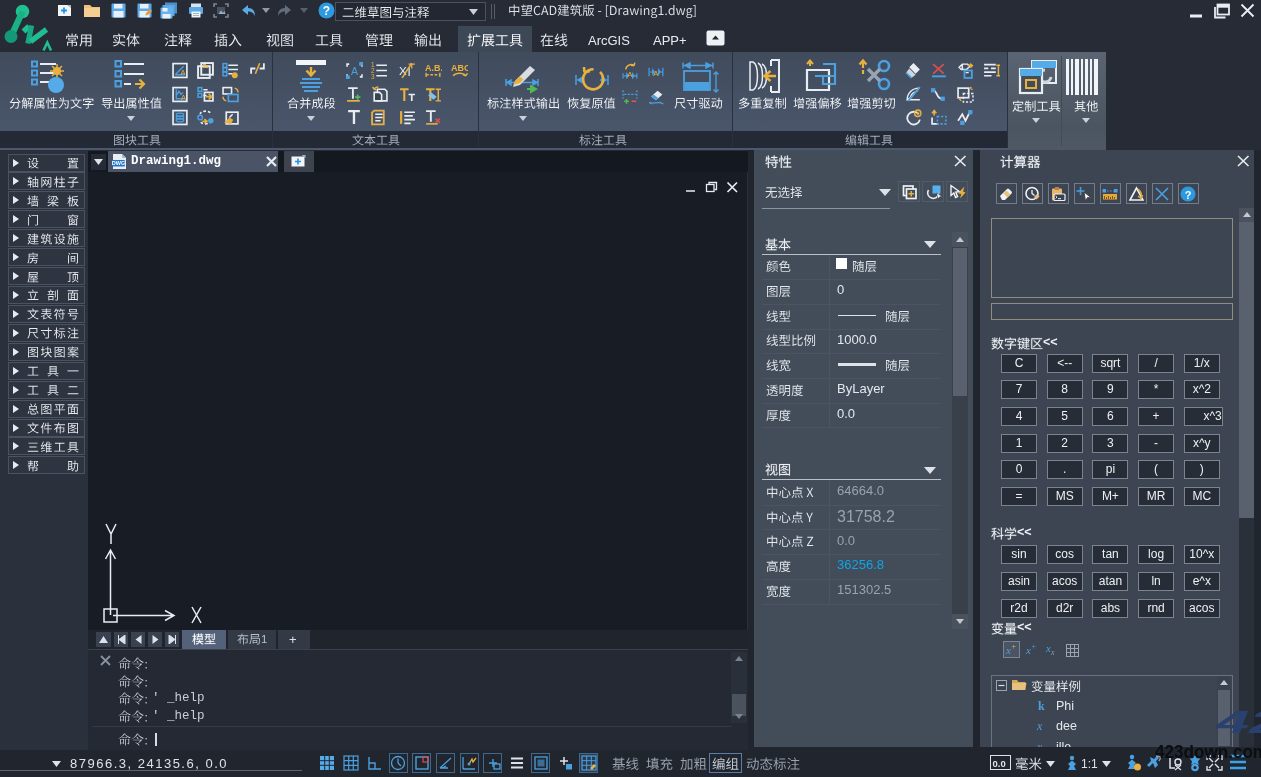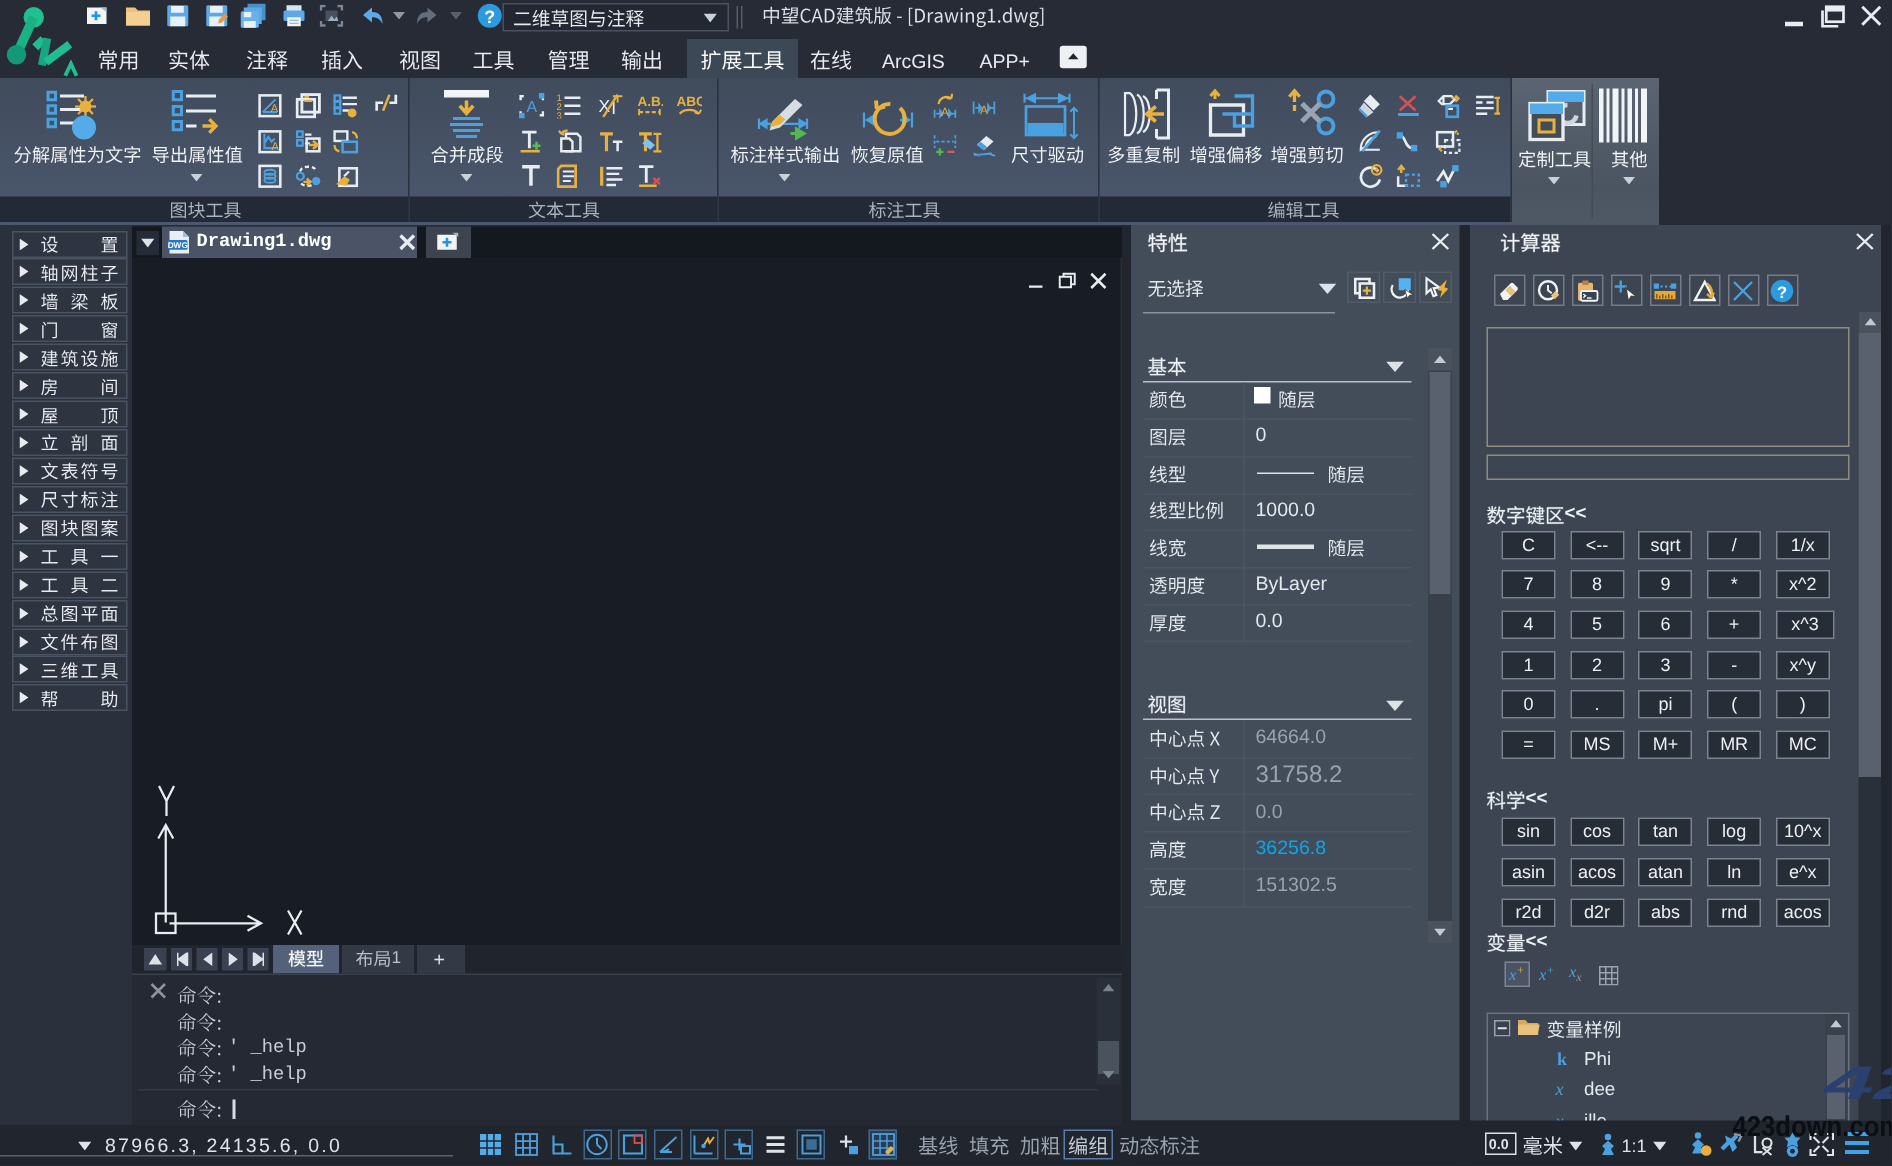--- a/index.html
+++ b/index.html
@@ -1404,21 +1404,21 @@
 <div class="abs" style="left:1183.8px;top:353.5px;width:36px;height:19px;background:#272d37;border:1px solid #7b8490;color:#eef1f4;font-size:12px;text-align:center;line-height:17px">1/x</div>
 <div class="abs" style="left:1001px;top:380.2px;width:36px;height:19px;background:#272d37;border:1px solid #7b8490;color:#eef1f4;font-size:12px;text-align:center;line-height:17px">7</div>
 <div class="abs" style="left:1046.7px;top:380.2px;width:36px;height:19px;background:#272d37;border:1px solid #7b8490;color:#eef1f4;font-size:12px;text-align:center;line-height:17px">8</div>
 <div class="abs" style="left:1092.4px;top:380.2px;width:36px;height:19px;background:#272d37;border:1px solid #7b8490;color:#eef1f4;font-size:12px;text-align:center;line-height:17px">9</div>
 <div class="abs" style="left:1138.1px;top:380.2px;width:36px;height:19px;background:#272d37;border:1px solid #7b8490;color:#eef1f4;font-size:12px;text-align:center;line-height:17px">*</div>
 <div class="abs" style="left:1183.8px;top:380.2px;width:36px;height:19px;background:#272d37;border:1px solid #7b8490;color:#eef1f4;font-size:12px;text-align:center;line-height:17px">x^2</div>
 <div class="abs" style="left:1001px;top:406.9px;width:36px;height:19px;background:#272d37;border:1px solid #7b8490;color:#eef1f4;font-size:12px;text-align:center;line-height:17px">4</div>
 <div class="abs" style="left:1046.7px;top:406.9px;width:36px;height:19px;background:#272d37;border:1px solid #7b8490;color:#eef1f4;font-size:12px;text-align:center;line-height:17px">5</div>
 <div class="abs" style="left:1092.4px;top:406.9px;width:36px;height:19px;background:#272d37;border:1px solid #7b8490;color:#eef1f4;font-size:12px;text-align:center;line-height:17px">6</div>
 <div class="abs" style="left:1138.1px;top:406.9px;width:36px;height:19px;background:#272d37;border:1px solid #7b8490;color:#eef1f4;font-size:12px;text-align:center;line-height:17px">+</div>
-<div class="abs" style="left:1183.8px;top:406.9px;width:39px;height:19px;background:#272d37;border:1px solid #7b8490;color:#eef1f4;font-size:12px;text-align:center;line-height:17px">x^3</div>
+<div class="abs" style="left:1183.8px;top:406.9px;width:39px;height:19px;background:#272d37;border:1px solid #7b8490;color:#eef1f4;font-size:12px;text-align:right;line-height:17px">x^3</div>
 <div class="abs" style="left:1001px;top:433.6px;width:36px;height:19px;background:#272d37;border:1px solid #7b8490;color:#eef1f4;font-size:12px;text-align:center;line-height:17px">1</div>
 <div class="abs" style="left:1046.7px;top:433.6px;width:36px;height:19px;background:#272d37;border:1px solid #7b8490;color:#eef1f4;font-size:12px;text-align:center;line-height:17px">2</div>
 <div class="abs" style="left:1092.4px;top:433.6px;width:36px;height:19px;background:#272d37;border:1px solid #7b8490;color:#eef1f4;font-size:12px;text-align:center;line-height:17px">3</div>
 <div class="abs" style="left:1138.1px;top:433.6px;width:36px;height:19px;background:#272d37;border:1px solid #7b8490;color:#eef1f4;font-size:12px;text-align:center;line-height:17px">-</div>
 <div class="abs" style="left:1183.8px;top:433.6px;width:36px;height:19px;background:#272d37;border:1px solid #7b8490;color:#eef1f4;font-size:12px;text-align:center;line-height:17px">x^y</div>
 <div class="abs" style="left:1001px;top:460.3px;width:36px;height:19px;background:#272d37;border:1px solid #7b8490;color:#eef1f4;font-size:12px;text-align:center;line-height:17px">0</div>
 <div class="abs" style="left:1046.7px;top:460.3px;width:36px;height:19px;background:#272d37;border:1px solid #7b8490;color:#eef1f4;font-size:12px;text-align:center;line-height:17px">.</div>
 <div class="abs" style="left:1092.4px;top:460.3px;width:36px;height:19px;background:#272d37;border:1px solid #7b8490;color:#eef1f4;font-size:12px;text-align:center;line-height:17px">pi</div>
 <div class="abs" style="left:1138.1px;top:460.3px;width:36px;height:19px;background:#272d37;border:1px solid #7b8490;color:#eef1f4;font-size:12px;text-align:center;line-height:17px">(</div>
 <div class="abs" style="left:1183.8px;top:460.3px;width:36px;height:19px;background:#272d37;border:1px solid #7b8490;color:#eef1f4;font-size:12px;text-align:center;line-height:17px">)</div>

